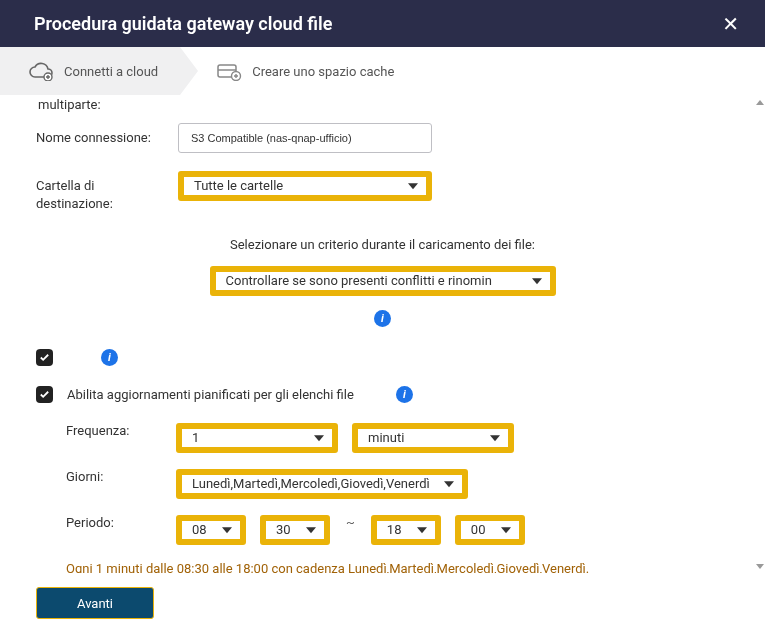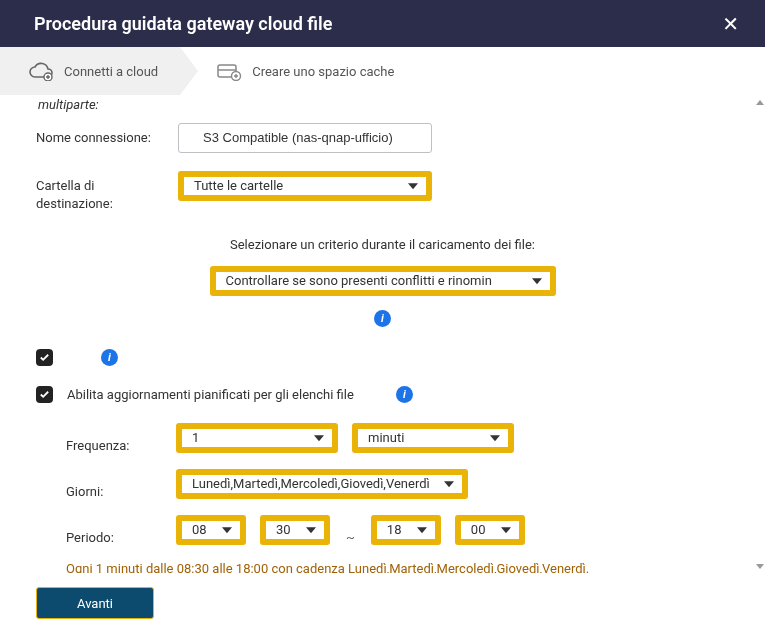--- a/index.html
+++ b/index.html
@@ -15,57 +15,57 @@
   .step.active::after { content: ""; position: absolute; right: -18px; top: 0; width: 0; height: 0; border-top: 24px solid transparent; border-bottom: 24px solid transparent; border-left: 18px solid #f0f0f1; z-index: 1; }
   .step-icon svg { display: block; }
   .step-label { font-size: 13px; color: #555; }
 
   .content { position: absolute; top: 95px; bottom: 60px; left: 0; right: 0; overflow-y: auto; padding: 4px 36px 10px 36px; }
 
   .row { display: flex; align-items: flex-start; margin-bottom: 18px; gap: 12px; }
   .row-label { width: 130px; flex-shrink: 0; padding-top: 6px; color: #333; line-height: 1.4; }
   .row-field { flex: 1; min-width: 0; }
 
-  .text-input { width: 254px; height: 30px; border: 1px solid #bfbfc4; border-radius: 3px; padding: 0 24px; font-size: 13px; color: #333; background: #fff; }
+  .text-input { width: 254px; height: 30px; border: 1px solid #bfbfc4; border-radius: 3px; padding: 0 12px; font-size: 11px; color: #333; background: #fff; }
 
   .select { position: relative; display: inline-flex; align-items: center; justify-content: space-between; height: 30px; border: 6px solid #eab308; border-radius: 3px; background: #fff; padding: 0 30px 0 10px; font-size: 13px; color: #333; cursor: pointer; }
   .select .caret { position: absolute; right: 8px; top: 50%; transform: translateY(-45%); width: 0; height: 0; border-left: 5px solid transparent; border-right: 5px solid transparent; border-top: 6px solid #333; }
   .select.w254 { width: 254px; }
   .select.w162 { width: 162px; }
   .select.w292 { width: 292px; }
   .select.w346 { width: 346px; }
   .select.w70 { width: 70px; }
 
   .long-row { display: flex; align-items: center; gap: 14px; margin: 24px 0 22px 0; flex-direction: column; }
   .long-row .long-label { color: #333; }
 
   .info-icon { display: inline-flex; align-items: center; justify-content: center; width: 17px; height: 17px; border-radius: 50%; background: #1d73e8; color: #fff; font-size: 11px; font-weight: 700; font-style: italic; cursor: pointer; flex-shrink: 0; }
 
   .chk-row { display: flex; align-items: center; gap: 14px; margin: 20px 0; }
   .chk { width: 17px; height: 17px; border-radius: 4px; background: #222; display: inline-flex; align-items: center; justify-content: center; color: #fff; flex-shrink: 0; cursor: pointer; }
   .chk svg { width: 11px; height: 11px; }
   .chk-label { color: #333; }
 
   .indent { margin-left: 30px; }
-  .sched-row { display: flex; align-items: flex-end; gap: 14px; margin-bottom: 16px; }
+  .sched-row { display: flex; align-items: flex-start; gap: 14px; margin-bottom: 16px; }
   .sched-label { width: 96px; flex-shrink: 0; color: #333; }
   .tilde { color: #666; margin: 0 2px; }
 
   .summary { color: #a16207; margin: 6px 0 14px 30px; }
 
   .footer { position: absolute; left: 0; right: 0; bottom: 0; height: 60px; display: flex; align-items: center; justify-content: space-between; padding: 0 36px; background: #fff; }
   .btn { height: 32px; min-width: 118px; border-radius: 3px; font-size: 13px; cursor: pointer; display: inline-flex; align-items: center; justify-content: center; padding: 0 24px; }
   .btn-secondary { background: #fff; color: #333; border: 1px solid #bfbfc4; }
   .btn-primary { background: #0c4a6e; color: #fff; border: 1px solid #eab308; }
 
   .scrollbar-stub { position: absolute; right: 2px; top: 100px; bottom: 64px; width: 6px; }
   .scrollbar-thumb-top { position: absolute; top: 0; width: 0; height: 0; border-left: 4px solid transparent; border-right: 4px solid transparent; border-bottom: 5px solid #999; left: -1px; }
   .scrollbar-thumb-bottom { position: absolute; bottom: 0; width: 0; height: 0; border-left: 4px solid transparent; border-right: 4px solid transparent; border-top: 5px solid #999; left: -1px; }
 
-  .truncated { color: #333; padding-left: 2px; margin-top: -4px; margin-bottom: 8px; line-height: 1.5; font-style: italic; }
+  .truncated { color: #333; padding-left: 2px; margin-top: -4px; margin-bottom: 8px; line-height: 1.5; }
 </style>
 </head>
 <body>
 
 <div class="titlebar">
   <h1>Procedura guidata gateway cloud file</h1>
   <span class="close-x">✕</span>
 </div>
 
 <div class="steps">

